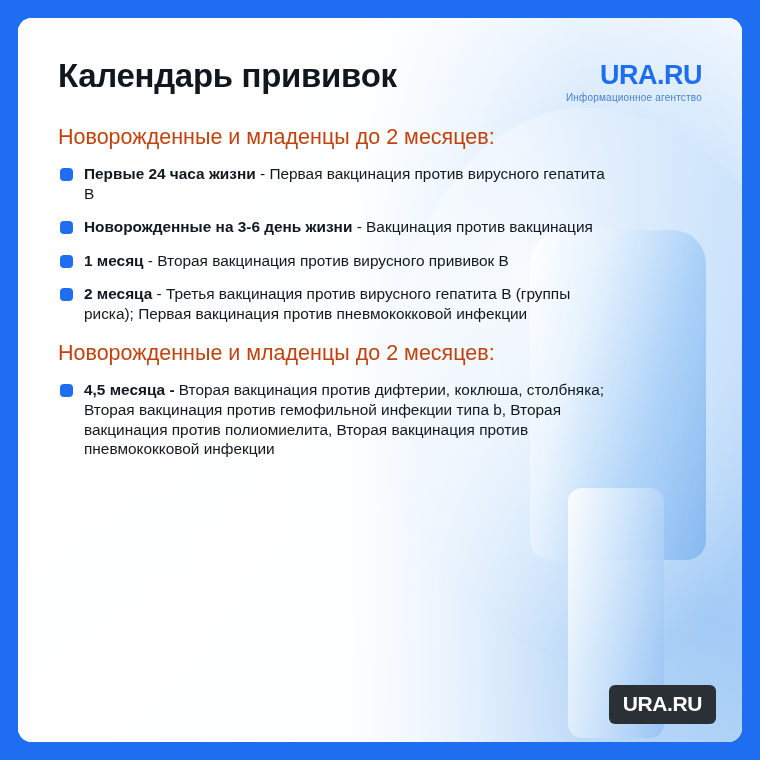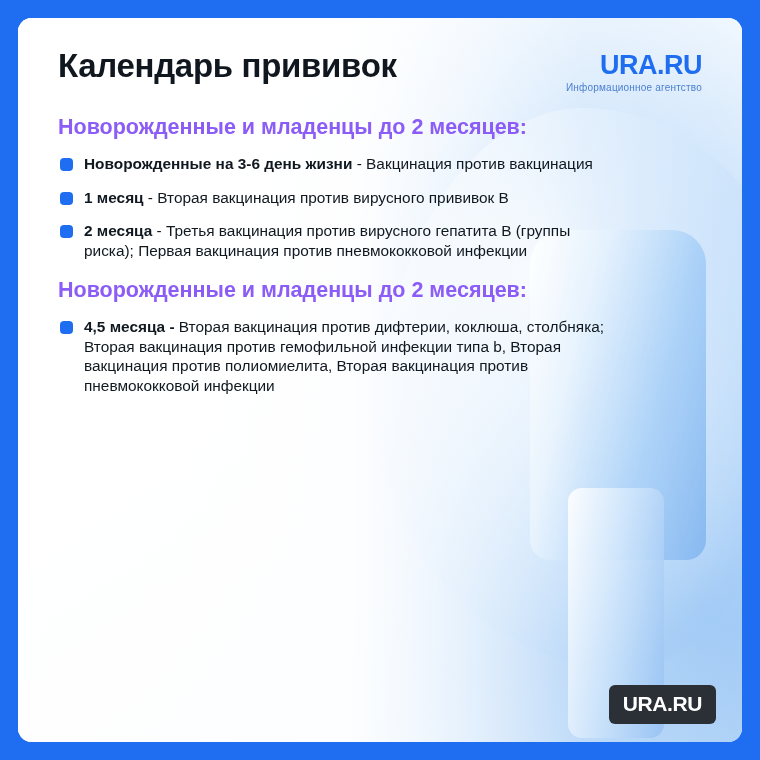--- a/index.html
+++ b/index.html
@@ -50,43 +50,43 @@
     right: -60px; top: 90px;
     width: 420px; height: 560px;
     border-radius: 48% 52% 42% 58% / 55% 45% 55% 45%;
     background: radial-gradient(ellipse at 35% 30%, rgba(255,255,255,0.85) 0%, rgba(214,233,252,0.55) 45%, rgba(160,202,246,0.35) 75%, rgba(255,255,255,0) 100%);
   }
   .wash {
     position: absolute; inset: 0;
     background: linear-gradient(to right, rgba(255,255,255,0.97) 0%, rgba(255,255,255,0.95) 46%, rgba(255,255,255,0.55) 62%, rgba(255,255,255,0.10) 78%, rgba(255,255,255,0) 100%);
   }
 
-  .content { position: absolute; inset: 0; padding: 18px 34px 0 40px; border-radius: 13px; }
+  .content { position: absolute; inset: 0; padding: 28px 34px 0 40px; border-radius: 13px; }
 
   .topbar { display: flex; align-items: flex-start; justify-content: space-between; }
   .title {
     font-size: 33px;
     font-weight: bold;
     color: #10171f;
     letter-spacing: -0.3px;
     line-height: 1.1;
     padding-top: 12px;
   }
   .logo { text-align: right; padding-top: 14px; padding-right: 6px; }
   .logo-main {
     font-size: 27px; font-weight: bold; color: #1f6df0; letter-spacing: -0.5px;
   }
   .logo-sub {
     font-size: 10px; color: #4a7fd0; letter-spacing: 0.2px; margin-top: 1px;
   }
 
   .section-head {
     font-size: 21.5px;
-    font-weight: bold;
-    color: #8b5cf6;
+    font-weight: normal;
+    color: #c2410c;
     margin-top: 22px;
     margin-bottom: 6px;
   }
   .section-head.second { margin-top: 18px; }
 
   ul.items { list-style: none; }
   li.item {
     position: relative;
     padding-left: 26px;
     margin-top: 14px;
@@ -143,20 +143,24 @@
         <div class="logo">
           <div class="logo-main">URA.RU</div>
           <div class="logo-sub">Информационное агентство</div>
         </div>
       </div>
 
       <div class="section-head">Новорожденные и младенцы до 2 месяцев:</div>
       <ul class="items">
         <li class="item">
           <span class="bullet"></span>
+          <span class="term">Первые 24 часа жизни</span><span class="rest"> - Первая вакцинация против вирусного гепатита B</span>
+        </li>
+        <li class="item">
+          <span class="bullet"></span>
           <span class="term">Новорожденные на 3-6 день жизни</span><span class="rest"> - Вакцинация против вакцинация</span>
         </li>
         <li class="item">
           <span class="bullet"></span>
           <span class="term">1 месяц</span><span class="rest"> - Вторая вакцинация против вирусного прививок B</span>
         </li>
         <li class="item">
           <span class="bullet"></span>
           <span class="term">2 месяца</span><span class="rest"> - Третья вакцинация против вирусного гепатита B (группы риска); Первая вакцинация против пневмококковой инфекции</span>
         </li>

